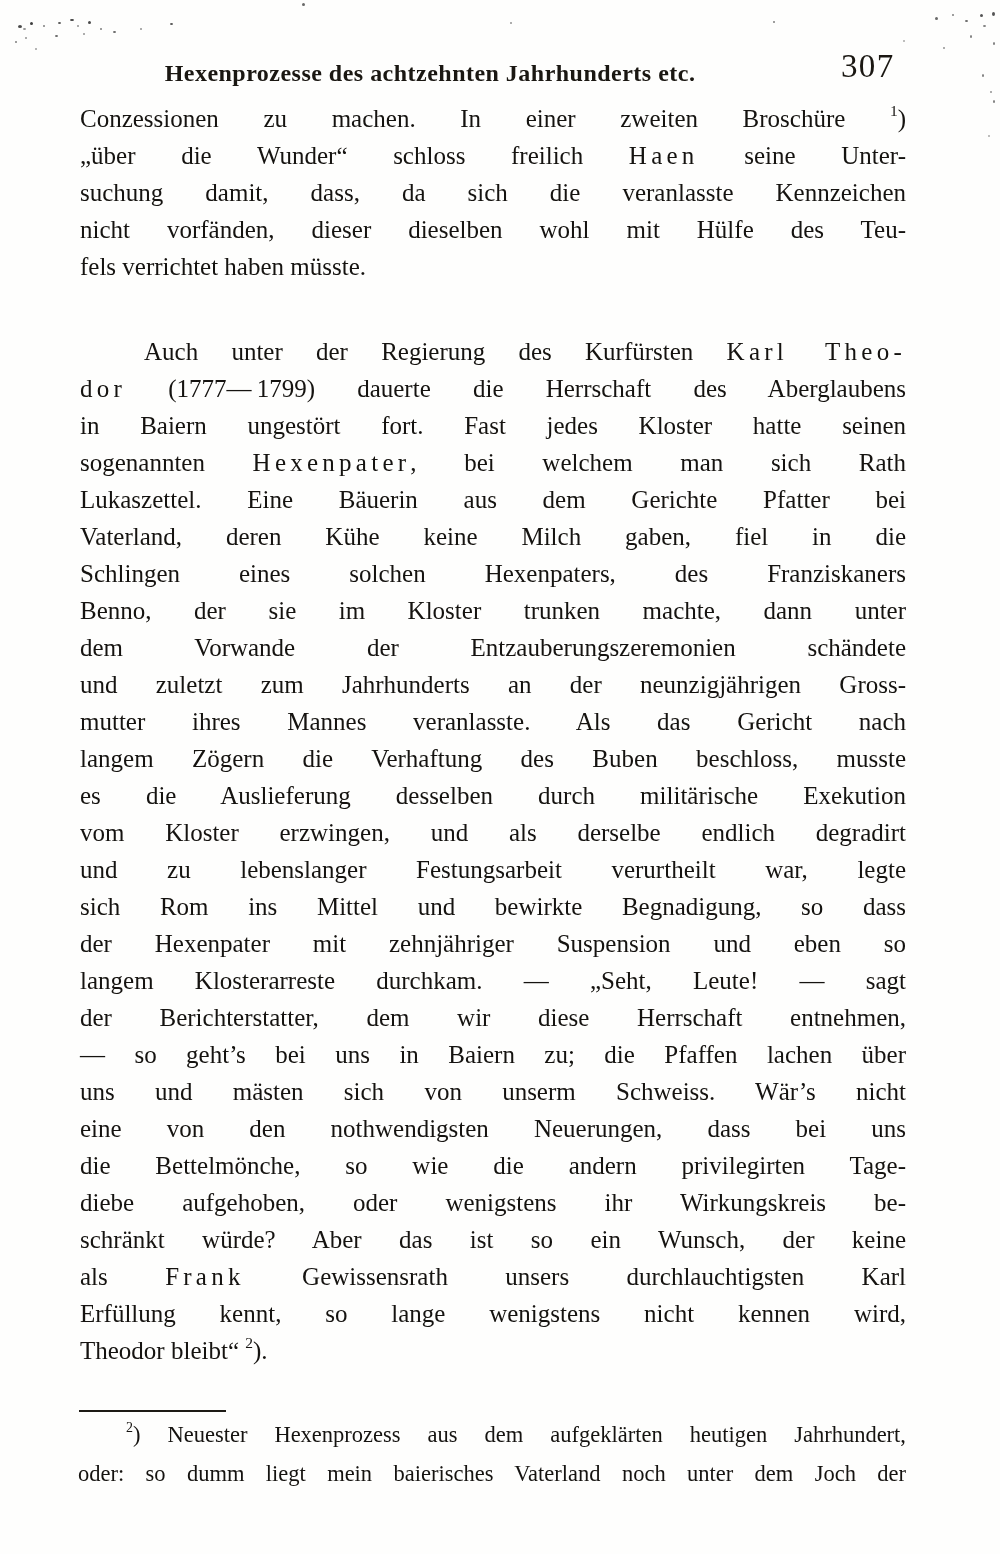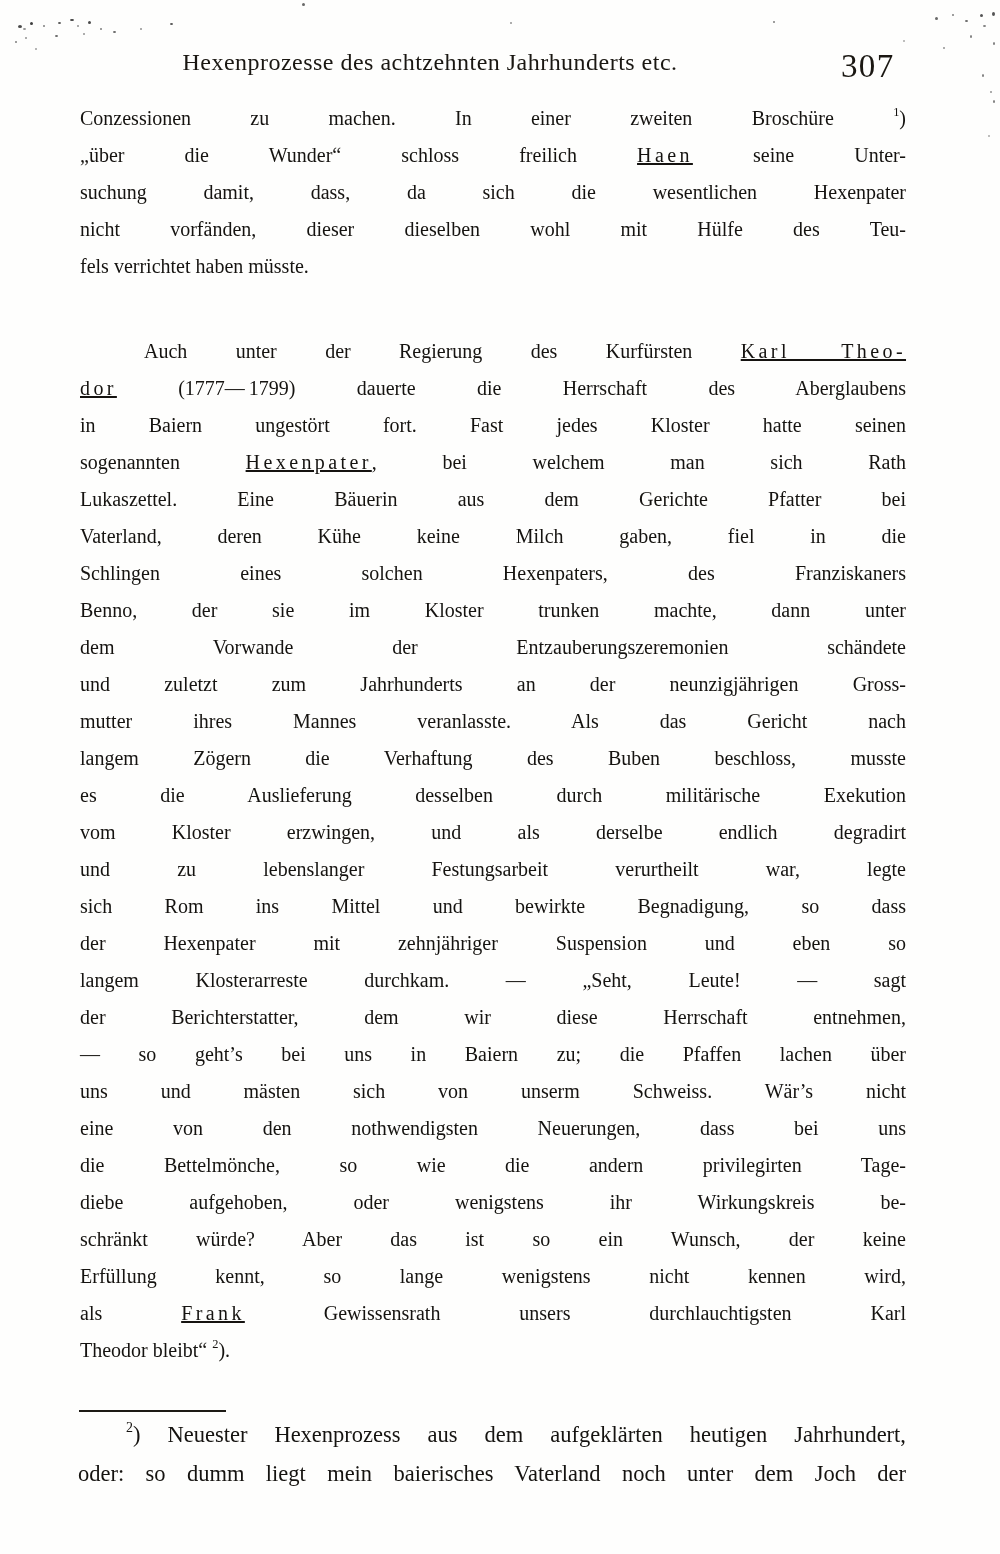--- a/index.html
+++ b/index.html
@@ -6,49 +6,49 @@
   body{background:#e8e8e8;}
   .page{
     position:relative;
     width:1000px;height:1554px;
     background:#fefefd;
     overflow:hidden;
     font-family:"Liberation Serif","DejaVu Serif",serif;
     color:#151310;
   }
   .header-title{
-    position:absolute;left:80px;top:49px;width:700px;
+    position:absolute;left:80px;top:60px;width:700px;
     text-align:center;
-    font-size:24px;font-weight:400;
+    font-size:24px;font-weight:700;
     letter-spacing:0.02em;
     color:#1a1712;
   }
   .page-number{
     position:absolute;left:841px;top:48px;
     font-size:33px;font-weight:400;
     letter-spacing:0.04em;
     color:#1a1712;
     text-align:center;
   }
   .body-text{
     position:absolute;left:80px;top:100px;width:826px;
   }
   .tline{
     height:37px;line-height:37px;
-    font-size:20px;
+    font-size:25px;
     white-space:nowrap;
     overflow:visible;
   }
   .just{
     text-align:justify;
     text-align-last:justify;
     white-space:normal;
   }
   .body-text .indent{padding-left:64px;margin-top:48px;}
-  .spaced{letter-spacing:0.17em;text-decoration:underline;}
+  .spaced{letter-spacing:0.17em;}
   sup.sup{
     font-size:0.62em;
     line-height:0;
     position:relative;top:-0.12em;
     letter-spacing:0;
   }
   .footnote-rule{
     position:absolute;left:79px;top:1410px;
     width:147px;height:0;
     border:none;border-top:2px solid #1d1a15;
@@ -71,21 +71,21 @@
 <div class="page">
 
   <div class="header-title">Hexenprozesse des achtzehnten Jahrhunderts etc.</div>
 
   <div class="page-number">307</div>
 
   <div class="body-text">
       <div class="para">
         <div class="tline just">Conzessionen zu machen.  In einer zweiten Broschüre <sup class="sup">1</sup>)</div>
         <div class="tline just">„über die Wunder“ schloss freilich <span class="spaced">Haen</span> seine Unter-</div>
-        <div class="tline just">suchung damit, dass, da sich die wesentlichen Hexenpater</div>
+        <div class="tline just">suchung damit, dass, da sich die veranlasste Kennzeichen</div>
         <div class="tline just">nicht vorfänden, dieser dieselben wohl mit Hülfe des Teu-</div>
         <div class="tline">fels verrichtet haben müsste.</div>
       </div>
       <div class="para">
         <div class="tline just indent">Auch unter der Regierung des Kurfürsten <span class="spaced">Karl Theo-</span></div>
         <div class="tline just"><span class="spaced">dor</span> (1777— 1799) dauerte die Herrschaft des Aberglaubens</div>
         <div class="tline just">in Baiern ungestört fort.  Fast jedes Kloster hatte seinen</div>
         <div class="tline just">sogenannten <span class="spaced">Hexenpater</span>, bei welchem man sich Rath</div>
         <div class="tline just">Lukaszettel.  Eine Bäuerin aus dem Gerichte Pfatter bei</div>
         <div class="tline just">Vaterland, deren Kühe keine Milch gaben, fiel in die</div>
@@ -101,22 +101,22 @@
         <div class="tline just">sich Rom ins Mittel und bewirkte Begnadigung, so dass</div>
         <div class="tline just">der Hexenpater mit zehnjähriger Suspension und eben so</div>
         <div class="tline just">langem Klosterarreste durchkam. — „Seht, Leute! — sagt</div>
         <div class="tline just">der Berichterstatter, dem wir diese Herrschaft entnehmen,</div>
         <div class="tline just">— so geht’s bei uns in Baiern zu; die Pfaffen lachen über</div>
         <div class="tline just">uns und mästen sich von unserm Schweiss.  Wär’s nicht</div>
         <div class="tline just">eine von den nothwendigsten Neuerungen, dass bei uns</div>
         <div class="tline just">die Bettelmönche, so wie die andern privilegirten Tage-</div>
         <div class="tline just">diebe aufgehoben, oder wenigstens ihr Wirkungskreis be-</div>
         <div class="tline just">schränkt würde?  Aber das ist so ein Wunsch, der keine</div>
+        <div class="tline just">als <span class="spaced">Frank</span> Gewissensrath unsers durchlauchtigsten Karl</div>
         <div class="tline just">Erfüllung kennt, so lange wenigstens nicht kennen wird,</div>
-        <div class="tline just">als <span class="spaced">Frank</span> Gewissensrath unsers durchlauchtigsten Karl</div>
         <div class="tline">Theodor bleibt“ <sup class="sup">2</sup>).</div>
       </div>
     </div>
 
   <hr class="footnote-rule">
 
   <div class="footnotes">
       <div class="para">
         <div class="fline just indent"><sup class="sup">2</sup>) Neuester Hexenprozess aus dem aufgeklärten heutigen Jahrhundert,</div>
         <div class="fline just">oder: so dumm liegt mein baierisches Vaterland noch unter dem Joch der</div>

